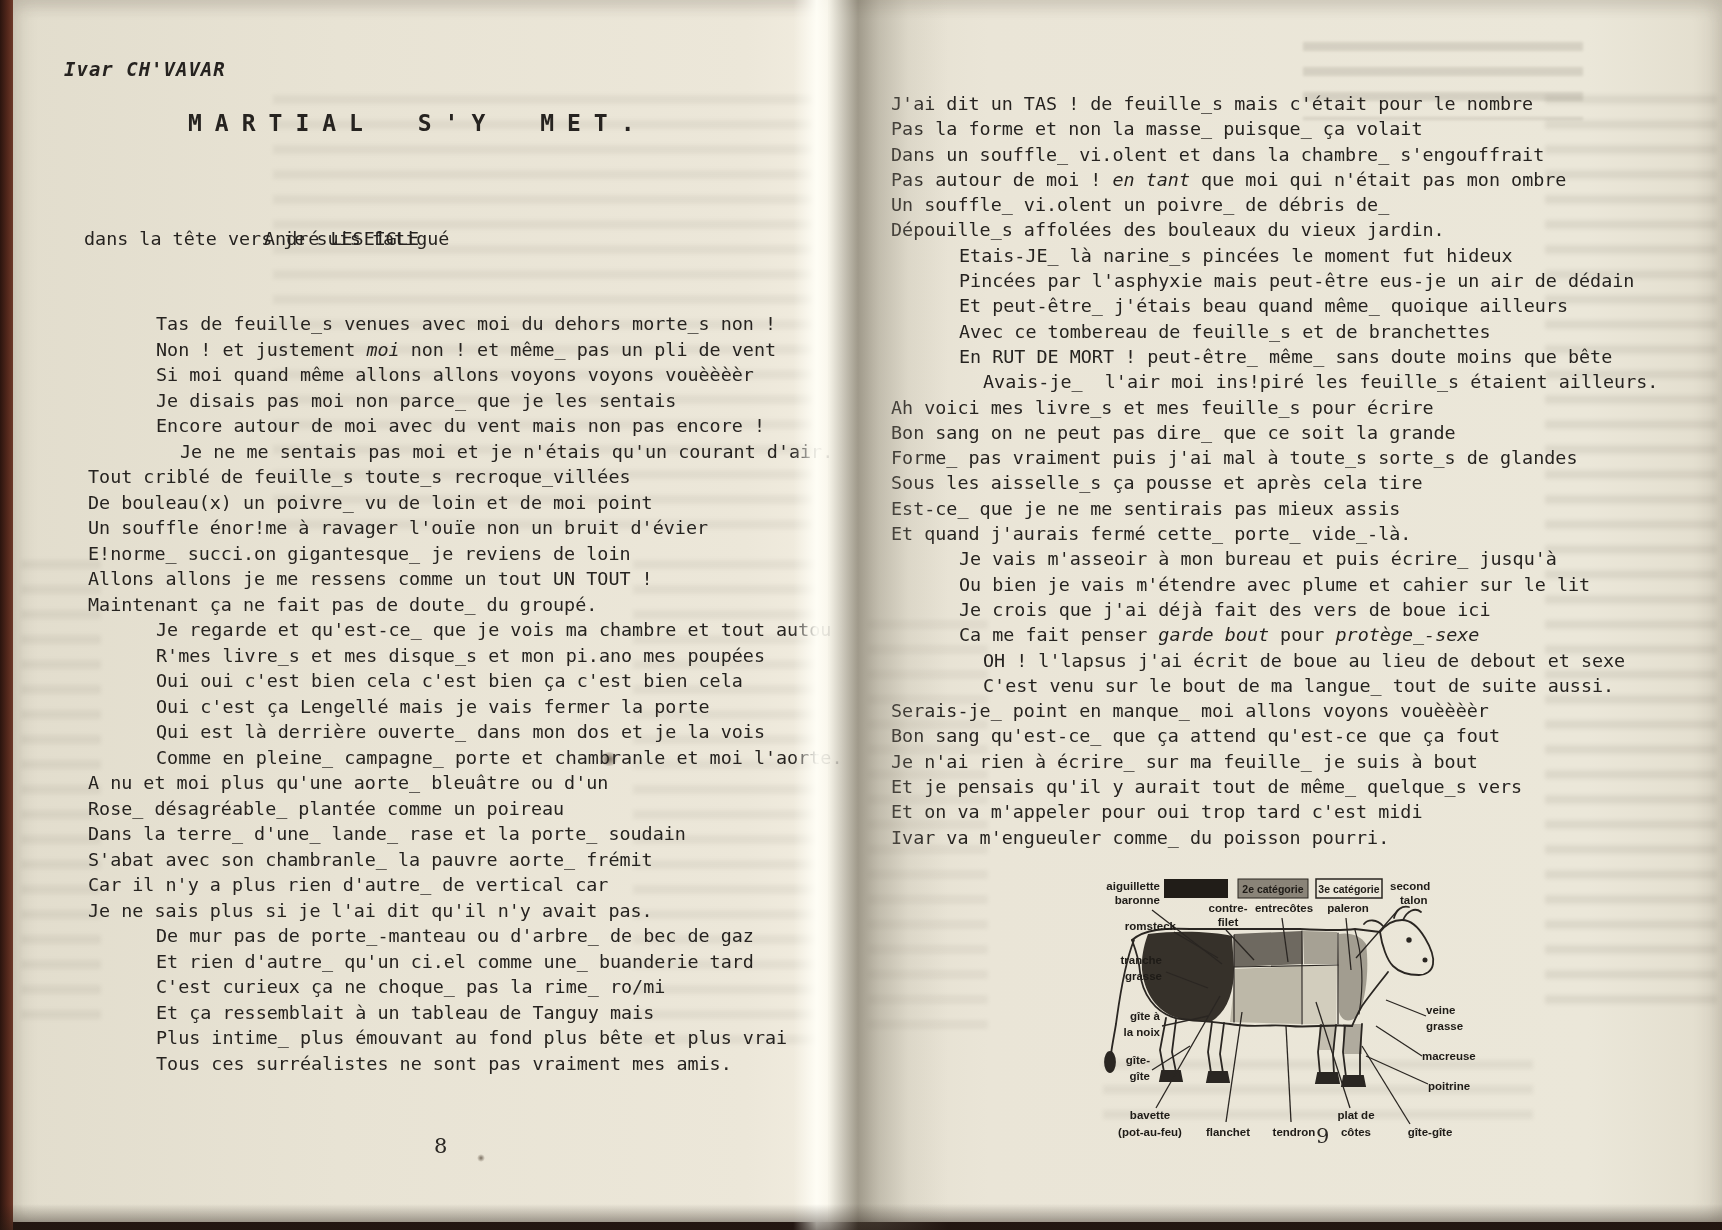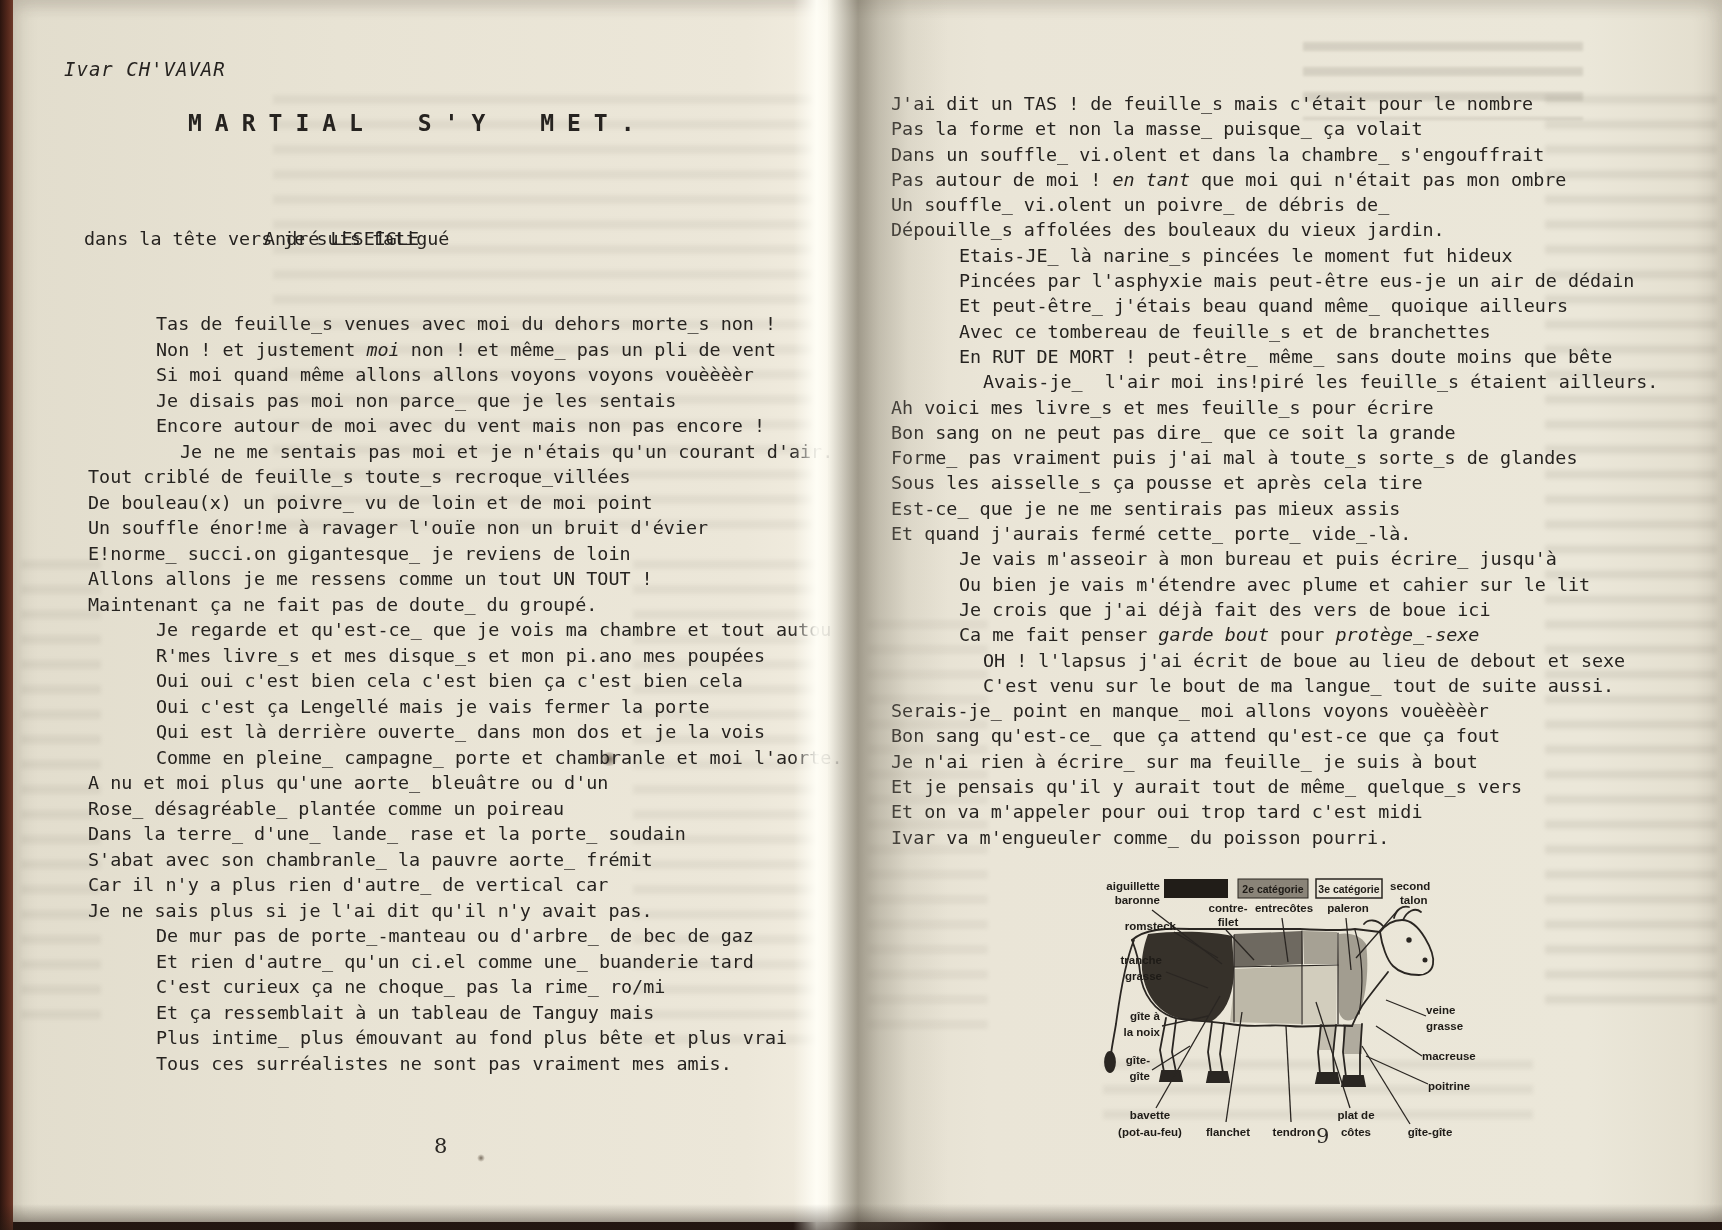--- a/index.html
+++ b/index.html
@@ -21,21 +21,21 @@
   .gutter{position:absolute;left:768px;top:0;width:180px;height:100%;pointer-events:none;
     background:linear-gradient(90deg,
       rgba(120,110,90,0) 0%, rgba(255,253,244,0) 14%,
       rgba(255,254,246,.95) 27%, rgba(252,250,240,.85) 34%,
       rgba(110,103,88,.55) 50%, rgba(140,134,118,.38) 62%,
       rgba(175,170,154,.18) 78%, rgba(0,0,0,0) 100%);}
   .bottom-shadow{position:absolute;left:0;top:1204px;width:1722px;height:26px;
     background:linear-gradient(180deg,rgba(0,0,0,0),rgba(35,25,18,.5));}
 
   .txt{position:absolute;color:#262320;white-space:pre;}
-  .author{left:64px;top:58px;font-size:19px;font-weight:normal;font-style:italic;letter-spacing:1px;}
+  .author{left:64px;top:58px;font-size:19px;font-weight:bold;font-style:italic;letter-spacing:1px;}
   .title{left:188px;top:110px;font-size:23px;font-weight:bold;letter-spacing:13px;word-spacing:15px;}
   .dedication{left:84px;top:176px;font-size:18.4px;line-height:25px;}
   .attribution{left:264px;top:228px;font-size:18.4px;}
   .epigraph{left:158px;top:254px;font-size:19px;line-height:26px;font-style:italic;}
   .poem{font-size:18.4px;}
   .poem-left{left:88px;top:311px;line-height:25.5px;}
   .poem-right{left:891px;top:91px;line-height:25.3px;}
   .pline{white-space:pre;}
   .it{font-style:italic;}
   .pagenum{font-family:"DejaVu Serif",serif;font-size:21px;color:#2b2824;}

